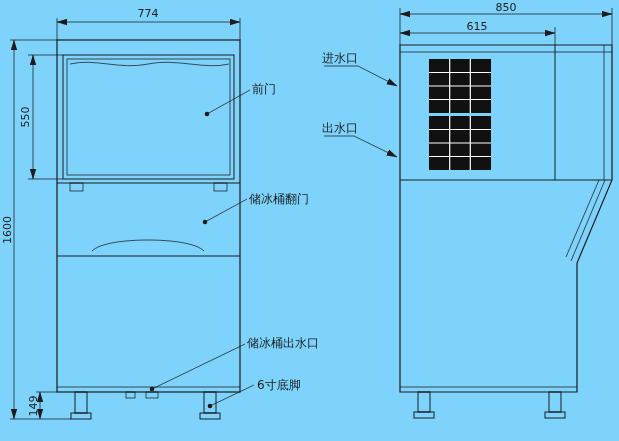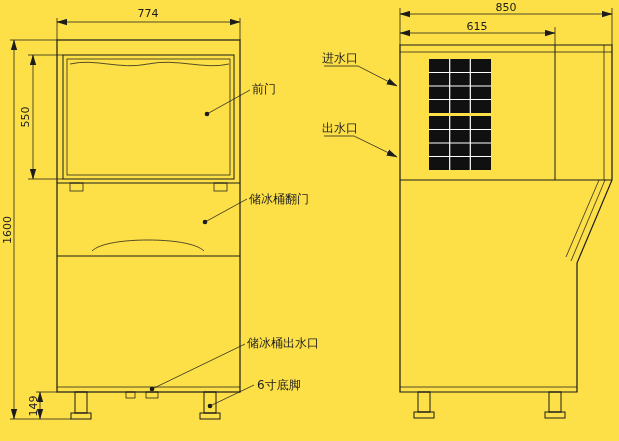--- a/index.html
+++ b/index.html
@@ -1,16 +1,16 @@
 <!DOCTYPE html>
 <html><head>
 <meta charset="utf-8">
 <style>
   html,body{margin:0;padding:0;background:#ffffff;}
-  .stage{width:619px;height:441px;position:relative;background:#fde047;overflow:hidden;}
+  .stage{width:619px;height:441px;position:relative;background:#7dd3fc;overflow:hidden;}
   svg{display:block;}
   .body-ln{stroke:#1c1c1c;stroke-width:1.2;fill:none;}
   .det-ln{stroke:#1c1c1c;stroke-width:1;fill:none;}
   .thin{stroke:#1c1c1c;stroke-width:0.75;fill:none;}
   .dot{fill:#1c1c1c;stroke:none;}
   .blk{fill:#101010;stroke:none;}
   .wht{stroke:#ffffff;stroke-width:1.2;fill:none;}
   .dim-text{font-family:"DejaVu Sans",sans-serif;font-size:11px;fill:#1c1c1c;}
   .lbl{font-family:"DejaVu Sans",sans-serif;font-size:12px;fill:#1c1c1c;}
 </style>

